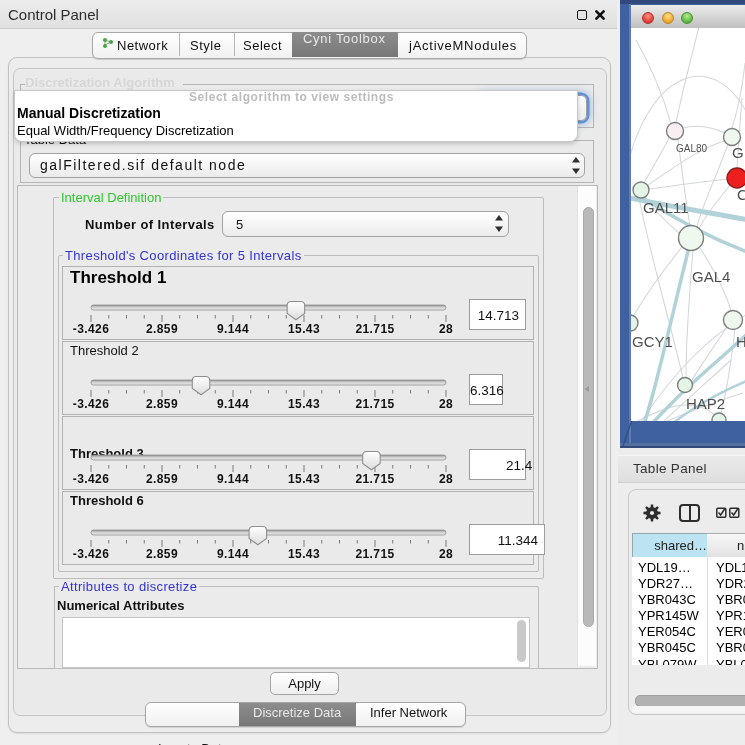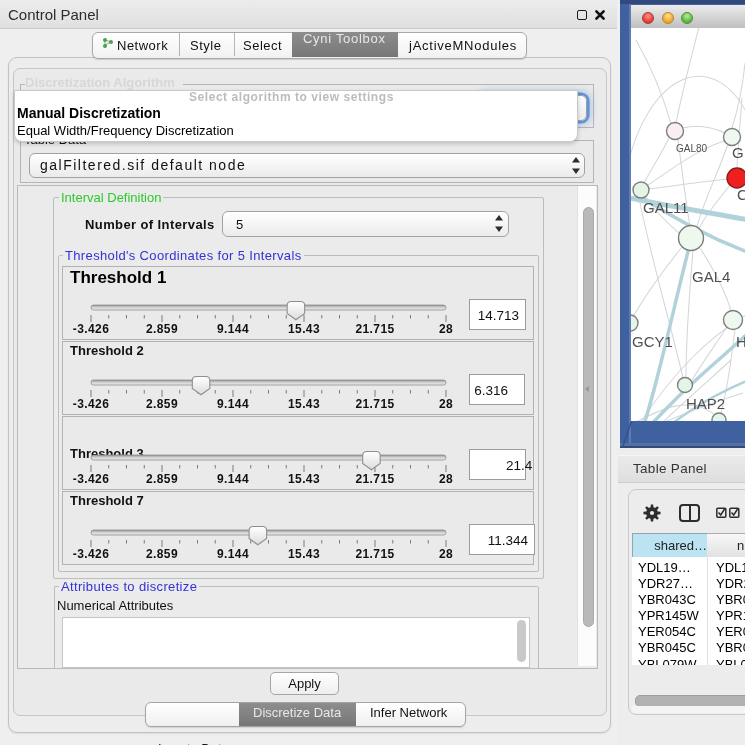--- a/index.html
+++ b/index.html
@@ -97,21 +97,21 @@
     <path d="M 225.16 47.5 L 225.16 39.5 Q 225.16 35.5 229.16 35.5 L 238.66 35.5 Q 242.66 35.5 242.66 39.5 L 242.66 47.5 L 233.91 53.8 Z" fill="url(#th266)" stroke="#8f8f8f" stroke-width="1.1"></path>
     <text x="29.0" y="67" text-anchor="middle" font-size="12" font-weight="bold" letter-spacing="0.4" fill="#111" font-family="Liberation Sans">-3.426</text>
     <text x="100.0" y="67" text-anchor="middle" font-size="12" font-weight="bold" letter-spacing="0.4" fill="#111" font-family="Liberation Sans">2.859</text>
     <text x="171.0" y="67" text-anchor="middle" font-size="12" font-weight="bold" letter-spacing="0.4" fill="#111" font-family="Liberation Sans">9.144</text>
     <text x="242.0" y="67" text-anchor="middle" font-size="12" font-weight="bold" letter-spacing="0.4" fill="#111" font-family="Liberation Sans">15.43</text>
     <text x="313.0" y="67" text-anchor="middle" font-size="12" font-weight="bold" letter-spacing="0.4" fill="#111" font-family="Liberation Sans">21.715</text>
     <text x="384.0" y="67" text-anchor="middle" font-size="12" font-weight="bold" letter-spacing="0.4" fill="#111" font-family="Liberation Sans">28</text>
   </svg>
 <div class="abs" style="left:469px;top:299px;width:57px;height:31px;background:#ffffff;border:1px solid #9c9c9c;font-size:13.5px;color:#111;line-height:31px;text-align:right;box-sizing:border-box;padding-right:6px;">14.713</div>
 <div class="abs" style="left:62px;top:341px;width:470px;height:72px;border:1px solid #b2b2b2;background:#eaeaea;"></div>
-<div class="abs" style="left:70px;top:343px;font-size:13px;font-weight:bold;color:#111;">Threshold 2</div>
+<div class="abs" style="left:70px;top:343px;font-size:13px;font-weight:normal;color:#111;">Threshold 2</div>
 <svg class="abs" style="left:62px;top:341px;" width="470" height="72" viewBox="0 0 470 72">
     <defs>
       <linearGradient id="tg341" x1="0" y1="0" x2="0" y2="1">
         <stop offset="0" stop-color="#8f8f8f"></stop>
         <stop offset="0.45" stop-color="#cfcfcf"></stop>
         <stop offset="1" stop-color="#ececec"></stop>
       </linearGradient>
       <linearGradient id="th341" x1="0" y1="0" x2="0" y2="1">
         <stop offset="0" stop-color="#ffffff"></stop>
         <stop offset="1" stop-color="#dcdcdc"></stop>
@@ -120,21 +120,21 @@
     <rect x="29" y="39" width="355" height="5" rx="2.5" fill="url(#tg341)" stroke="#8f8f8f" stroke-width="0.8"></rect>
     <path d="M 29.00 49 v 7 M 46.75 49 v 3.5 M 64.50 49 v 3.5 M 82.25 49 v 3.5 M 100.00 49 v 7 M 117.75 49 v 3.5 M 135.50 49 v 3.5 M 153.25 49 v 3.5 M 171.00 49 v 7 M 188.75 49 v 3.5 M 206.50 49 v 3.5 M 224.25 49 v 3.5 M 242.00 49 v 7 M 259.75 49 v 3.5 M 277.50 49 v 3.5 M 295.25 49 v 3.5 M 313.00 49 v 7 M 330.75 49 v 3.5 M 348.50 49 v 3.5 M 366.25 49 v 3.5 M 384.00 49 v 7" stroke="#7a7a7a" stroke-width="1"></path>
     <path d="M 130.30 47.5 L 130.30 39.5 Q 130.30 35.5 134.30 35.5 L 143.80 35.5 Q 147.80 35.5 147.80 39.5 L 147.80 47.5 L 139.05 53.8 Z" fill="url(#th341)" stroke="#8f8f8f" stroke-width="1.1"></path>
     <text x="29.0" y="67" text-anchor="middle" font-size="12" font-weight="bold" letter-spacing="0.4" fill="#111" font-family="Liberation Sans">-3.426</text>
     <text x="100.0" y="67" text-anchor="middle" font-size="12" font-weight="bold" letter-spacing="0.4" fill="#111" font-family="Liberation Sans">2.859</text>
     <text x="171.0" y="67" text-anchor="middle" font-size="12" font-weight="bold" letter-spacing="0.4" fill="#111" font-family="Liberation Sans">9.144</text>
     <text x="242.0" y="67" text-anchor="middle" font-size="12" font-weight="bold" letter-spacing="0.4" fill="#111" font-family="Liberation Sans">15.43</text>
     <text x="313.0" y="67" text-anchor="middle" font-size="12" font-weight="bold" letter-spacing="0.4" fill="#111" font-family="Liberation Sans">21.715</text>
     <text x="384.0" y="67" text-anchor="middle" font-size="12" font-weight="bold" letter-spacing="0.4" fill="#111" font-family="Liberation Sans">28</text>
   </svg>
-<div class="abs" style="left:469px;top:374px;width:56px;height:31px;background:#ffffff;border:1px solid #9c9c9c;font-size:13.5px;color:#111;line-height:31px;text-align:right;box-sizing:border-box;padding-right:16px;">6.316</div>
+<div class="abs" style="left:469px;top:374px;width:34px;height:31px;background:#ffffff;border:1px solid #9c9c9c;font-size:13.5px;color:#111;line-height:31px;text-align:right;box-sizing:border-box;padding-right:16px;">6.316</div>
 <div class="abs" style="left:62px;top:416px;width:470px;height:72px;border:1px solid #b2b2b2;background:#eaeaea;"></div>
 <div class="abs" style="left:70px;top:418px;font-size:13px;font-weight:bold;color:#111;margin-top:28px;">Threshold 3</div>
 <svg class="abs" style="left:62px;top:416px;" width="470" height="72" viewBox="0 0 470 72">
     <defs>
       <linearGradient id="tg416" x1="0" y1="0" x2="0" y2="1">
         <stop offset="0" stop-color="#8f8f8f"></stop>
         <stop offset="0.45" stop-color="#cfcfcf"></stop>
         <stop offset="1" stop-color="#ececec"></stop>
       </linearGradient>
       <linearGradient id="th416" x1="0" y1="0" x2="0" y2="1">
@@ -147,21 +147,21 @@
     <path d="M 300.69 47.5 L 300.69 39.5 Q 300.69 35.5 304.69 35.5 L 314.19 35.5 Q 318.19 35.5 318.19 39.5 L 318.19 47.5 L 309.44 53.8 Z" fill="url(#th416)" stroke="#8f8f8f" stroke-width="1.1"></path>
     <text x="29.0" y="67" text-anchor="middle" font-size="12" font-weight="bold" letter-spacing="0.4" fill="#111" font-family="Liberation Sans">-3.426</text>
     <text x="100.0" y="67" text-anchor="middle" font-size="12" font-weight="bold" letter-spacing="0.4" fill="#111" font-family="Liberation Sans">2.859</text>
     <text x="171.0" y="67" text-anchor="middle" font-size="12" font-weight="bold" letter-spacing="0.4" fill="#111" font-family="Liberation Sans">9.144</text>
     <text x="242.0" y="67" text-anchor="middle" font-size="12" font-weight="bold" letter-spacing="0.4" fill="#111" font-family="Liberation Sans">15.43</text>
     <text x="313.0" y="67" text-anchor="middle" font-size="12" font-weight="bold" letter-spacing="0.4" fill="#111" font-family="Liberation Sans">21.715</text>
     <text x="384.0" y="67" text-anchor="middle" font-size="12" font-weight="bold" letter-spacing="0.4" fill="#111" font-family="Liberation Sans">28</text>
   </svg>
 <div class="abs" style="left:469px;top:449px;width:57px;height:31px;background:#ffffff;border:1px solid #9c9c9c;font-size:13.5px;color:#111;line-height:31px;text-align:right;box-sizing:border-box;padding-right:6px;padding-left:36px;">21.4</div>
 <div class="abs" style="left:62px;top:491px;width:470px;height:72px;border:1px solid #b2b2b2;background:#eaeaea;"></div>
-<div class="abs" style="left:70px;top:493px;font-size:13px;font-weight:bold;color:#111;">Threshold 7</div>
+<div class="abs" style="left:70px;top:493px;font-size:13px;font-weight:bold;color:#111;">Threshold 6</div>
 <svg class="abs" style="left:62px;top:491px;" width="470" height="72" viewBox="0 0 470 72">
     <defs>
       <linearGradient id="tg491" x1="0" y1="0" x2="0" y2="1">
         <stop offset="0" stop-color="#8f8f8f"></stop>
         <stop offset="0.45" stop-color="#cfcfcf"></stop>
         <stop offset="1" stop-color="#ececec"></stop>
       </linearGradient>
       <linearGradient id="th491" x1="0" y1="0" x2="0" y2="1">
         <stop offset="0" stop-color="#ffffff"></stop>
         <stop offset="1" stop-color="#dcdcdc"></stop>
@@ -170,25 +170,25 @@
     <rect x="29" y="39" width="355" height="5" rx="2.5" fill="url(#tg491)" stroke="#8f8f8f" stroke-width="0.8"></rect>
     <path d="M 29.00 49 v 7 M 46.75 49 v 3.5 M 64.50 49 v 3.5 M 82.25 49 v 3.5 M 100.00 49 v 7 M 117.75 49 v 3.5 M 135.50 49 v 3.5 M 153.25 49 v 3.5 M 171.00 49 v 7 M 188.75 49 v 3.5 M 206.50 49 v 3.5 M 224.25 49 v 3.5 M 242.00 49 v 7 M 259.75 49 v 3.5 M 277.50 49 v 3.5 M 295.25 49 v 3.5 M 313.00 49 v 7 M 330.75 49 v 3.5 M 348.50 49 v 3.5 M 366.25 49 v 3.5 M 384.00 49 v 7" stroke="#7a7a7a" stroke-width="1"></path>
     <path d="M 187.10 47.5 L 187.10 39.5 Q 187.10 35.5 191.10 35.5 L 200.60 35.5 Q 204.60 35.5 204.60 39.5 L 204.60 47.5 L 195.85 53.8 Z" fill="url(#th491)" stroke="#8f8f8f" stroke-width="1.1"></path>
     <text x="29.0" y="67" text-anchor="middle" font-size="12" font-weight="bold" letter-spacing="0.4" fill="#111" font-family="Liberation Sans">-3.426</text>
     <text x="100.0" y="67" text-anchor="middle" font-size="12" font-weight="bold" letter-spacing="0.4" fill="#111" font-family="Liberation Sans">2.859</text>
     <text x="171.0" y="67" text-anchor="middle" font-size="12" font-weight="bold" letter-spacing="0.4" fill="#111" font-family="Liberation Sans">9.144</text>
     <text x="242.0" y="67" text-anchor="middle" font-size="12" font-weight="bold" letter-spacing="0.4" fill="#111" font-family="Liberation Sans">15.43</text>
     <text x="313.0" y="67" text-anchor="middle" font-size="12" font-weight="bold" letter-spacing="0.4" fill="#111" font-family="Liberation Sans">21.715</text>
     <text x="384.0" y="67" text-anchor="middle" font-size="12" font-weight="bold" letter-spacing="0.4" fill="#111" font-family="Liberation Sans">28</text>
   </svg>
-<div class="abs" style="left:469px;top:524px;width:66px;height:31px;background:#ffffff;border:1px solid #9c9c9c;font-size:13.5px;color:#111;line-height:31px;text-align:right;box-sizing:border-box;padding-right:6px;">11.344</div>
+<div class="abs" style="left:469px;top:524px;width:76px;height:31px;background:#ffffff;border:1px solid #9c9c9c;font-size:13.5px;color:#111;line-height:31px;text-align:right;box-sizing:border-box;padding-right:6px;">11.344</div>
 
 <div class="abs" style="left:54px;top:586px;width:483px;height:81px;border:1px solid #bdbdbd;border-top-right-radius:2px;"></div>
 <div class="abs" style="left:59px;top:579px;background:#ebebeb;padding:0 2px;font-size:13px;color:#3232d8;letter-spacing:0.35px;">Attributes to discretize</div>
-<div class="abs" style="left:57px;top:598px;font-size:13px;font-weight:normal;color:#111;">Numerical Attributes</div>
+<div class="abs" style="left:57px;top:598px;font-size:13px;font-weight:bold;color:#111;">Numerical Attributes</div>
 <div class="abs" style="left:62px;top:617px;width:466px;height:49px;background:#ffffff;border:1px solid #c6c6c6;overflow:hidden;">
   <div style="position:absolute;right:3px;top:2px;width:9px;height:42px;background:#c9c9c9;border-radius:5px;"></div>
 </div>
 
 <div class="abs" style="left:270px;top:672px;width:67px;height:21px;border:1px solid #a5a5a5;border-radius:5px;background:linear-gradient(#ffffff,#eeeeee);text-align:center;line-height:21px;font-size:13px;color:#111;">Apply</div>
 
 <div class="abs" style="left:145px;top:702px;width:319px;height:23px;border:1px solid #a5a5a5;border-radius:6px;background:linear-gradient(#ffffff,#f0f0f0);box-shadow:0 1px 1px rgba(0,0,0,0.12);"></div>
 <div class="abs" style="left:239px;top:702px;width:117px;height:23px;background:linear-gradient(#8d8d8d,#777777);border-top:1px solid #a5a5a5;border-bottom:1px solid #a5a5a5;"></div>
 <div class="abs tl" style="left:158px;top:704.5px;margin-top:36px;">Impute Data</div>
 <div class="abs tl" style="left:253px;top:704.5px;color:#e8e8e8;">Discretize Data</div>

